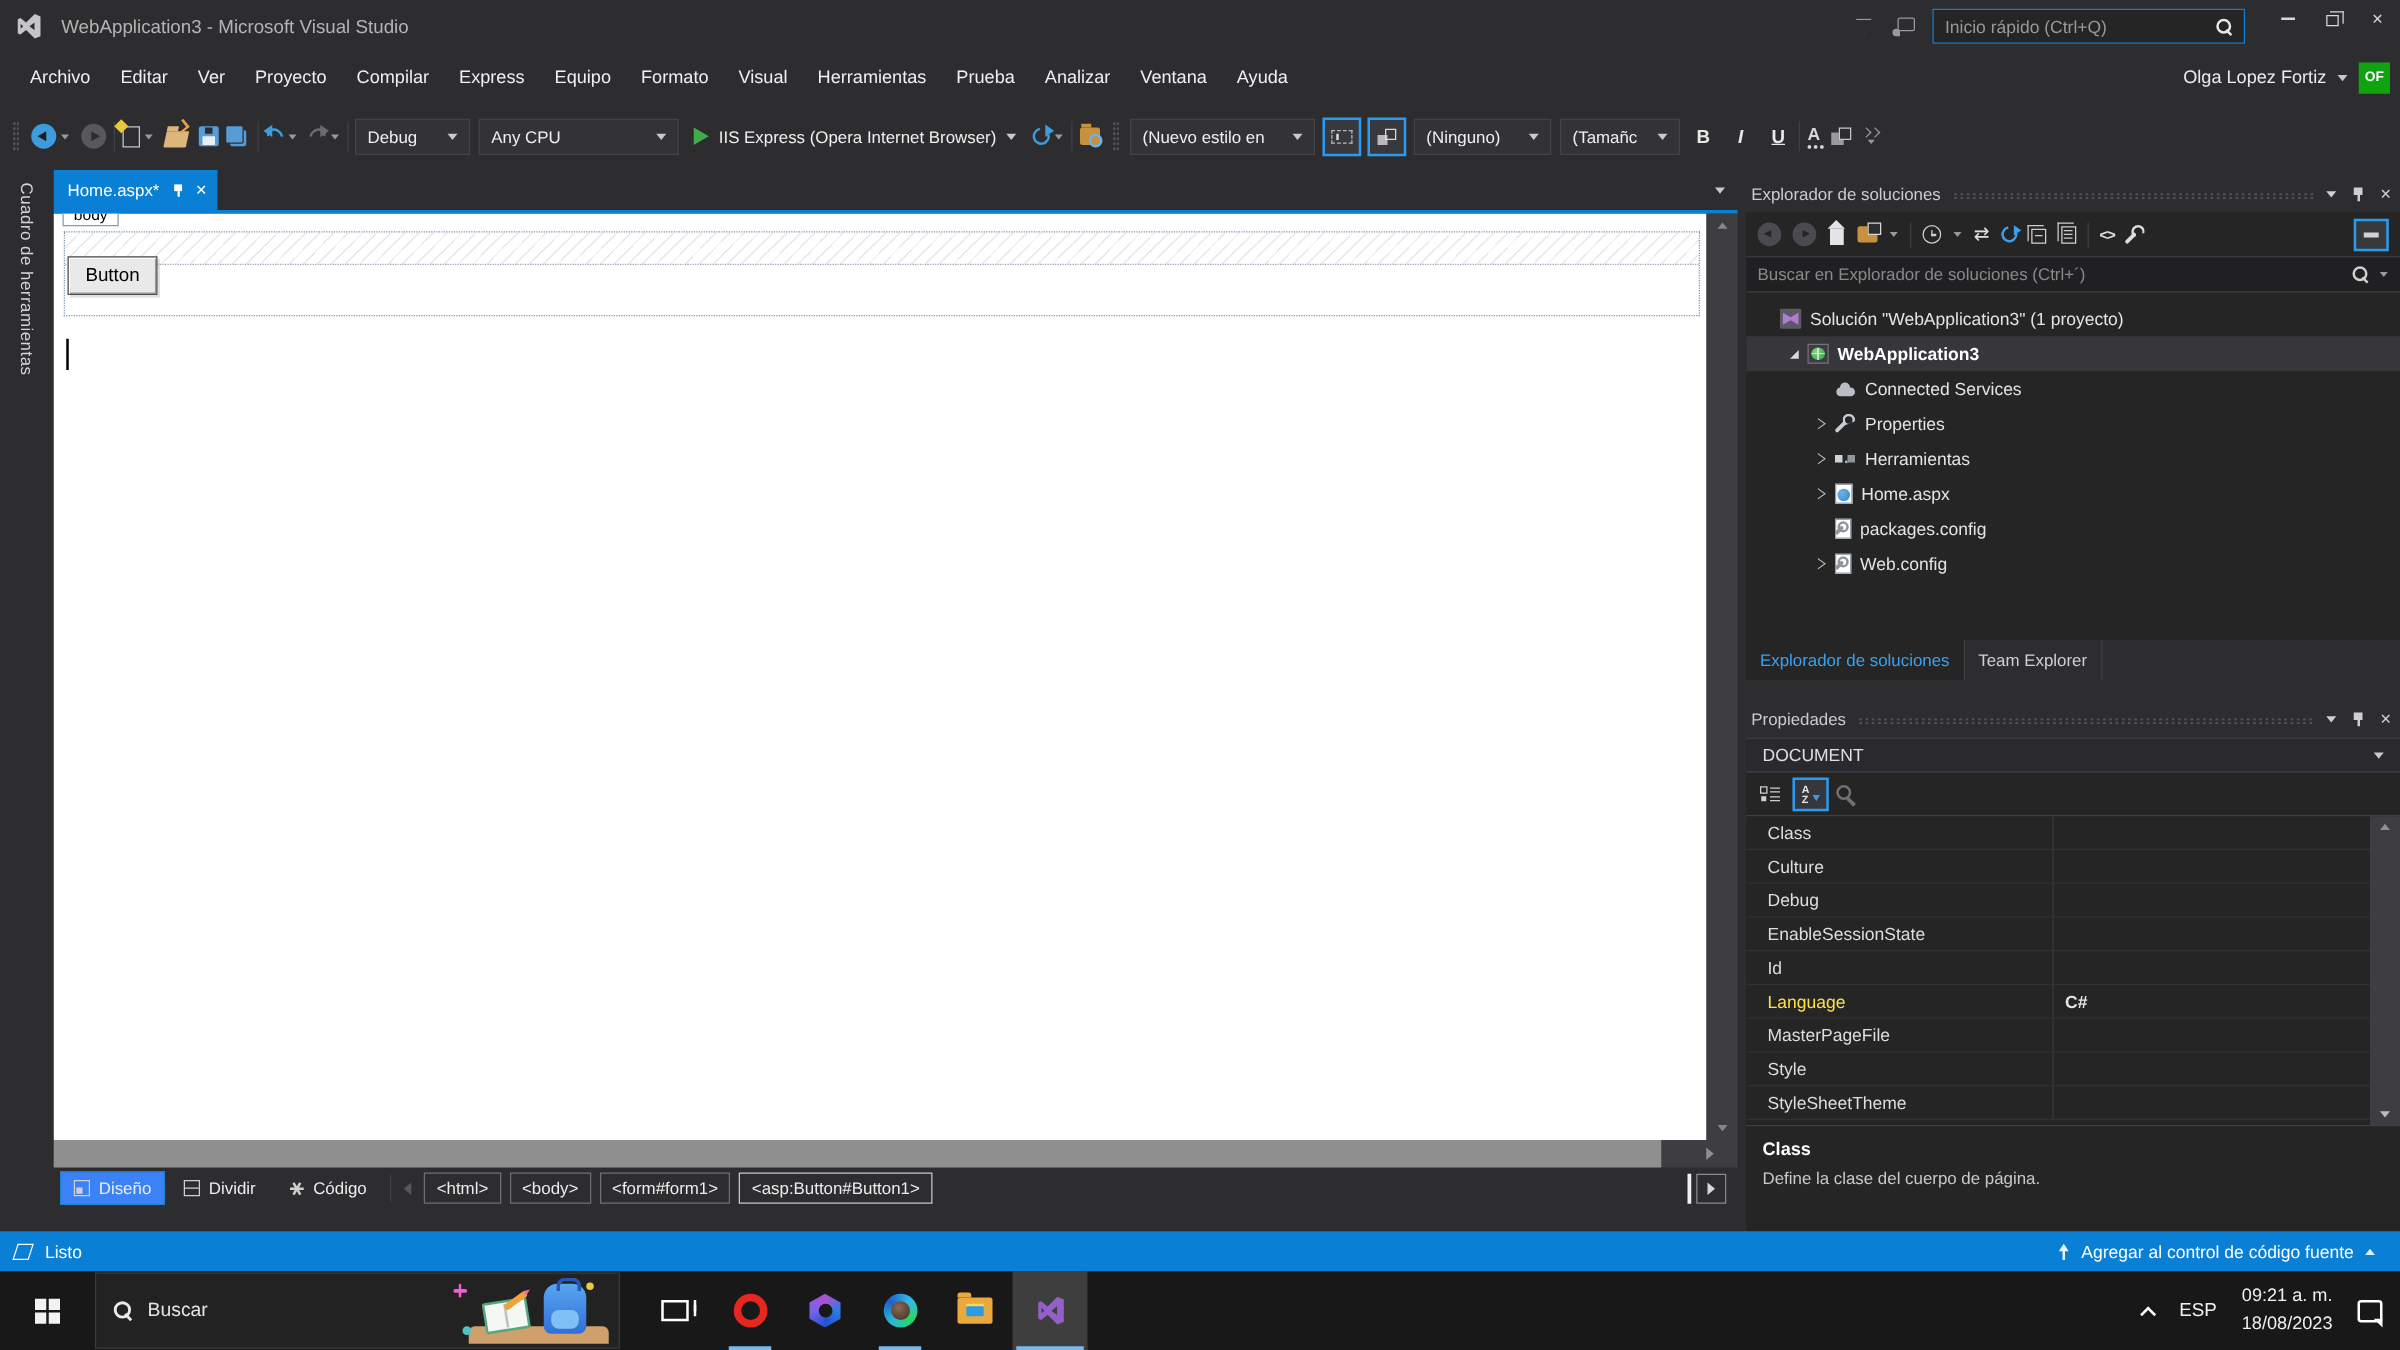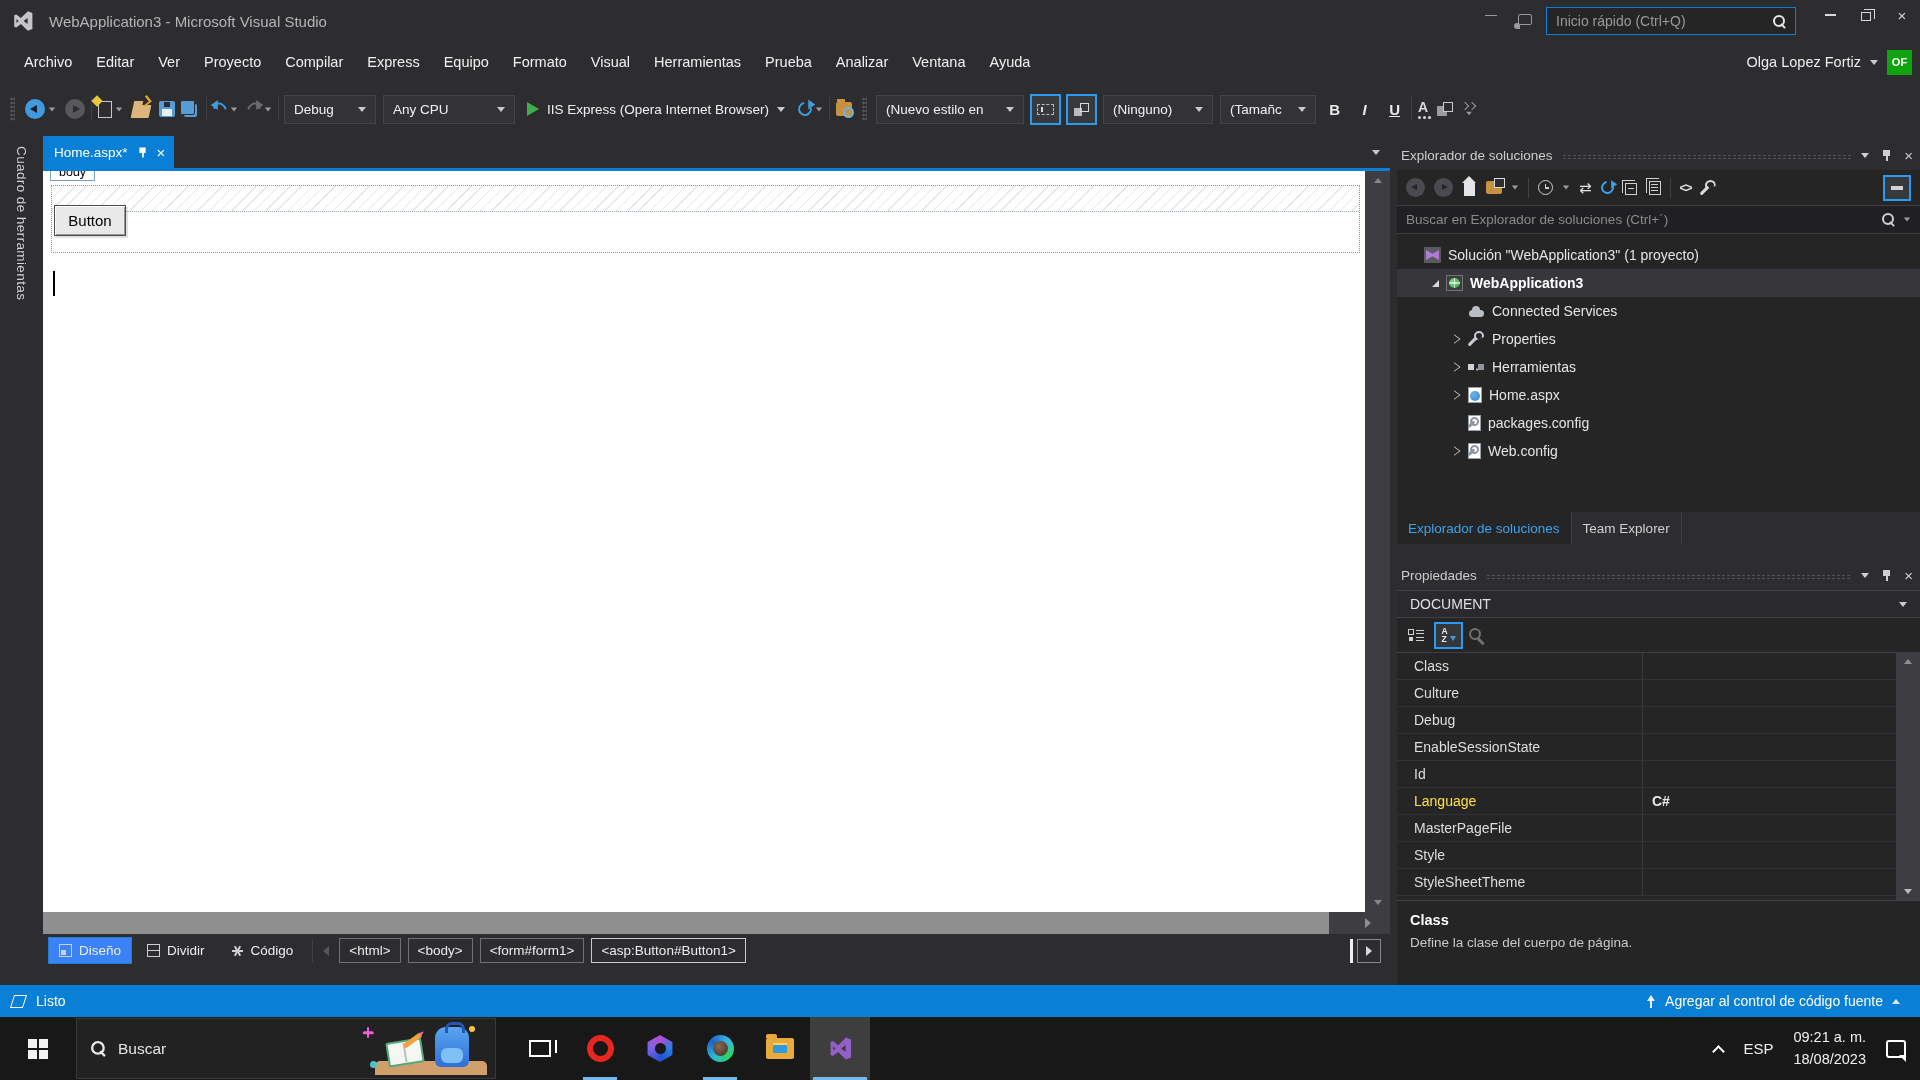--- a/index.html
+++ b/index.html
@@ -370,21 +370,21 @@
     </div>
   <div class="tbtn">
       <span class="redo-ic"></span>
       <span class="dd tri-d" style="transform:scale(.8)"></span>
     </div>
   <span class="vr"></span>
   <div class="combo" style="width:92px">
       <span class="label">Debug</span>
       <span class="tri-d"></span>
     </div>
-  <div class="combo" style="width:132px">
+  <div class="combo" style="width:160px">
       <span class="label">Any CPU</span>
       <span class="tri-d"></span>
     </div>
   <div class="run-group">
     <span class="play-ic"></span>
     <span class="run-label">IIS Express (Opera Internet Browser)</span>
     <span class="tri-d" style="color:#c9c9cd"></span>
   </div>
   <div class="tbtn">
       <span class="refresh-ic"></span>

